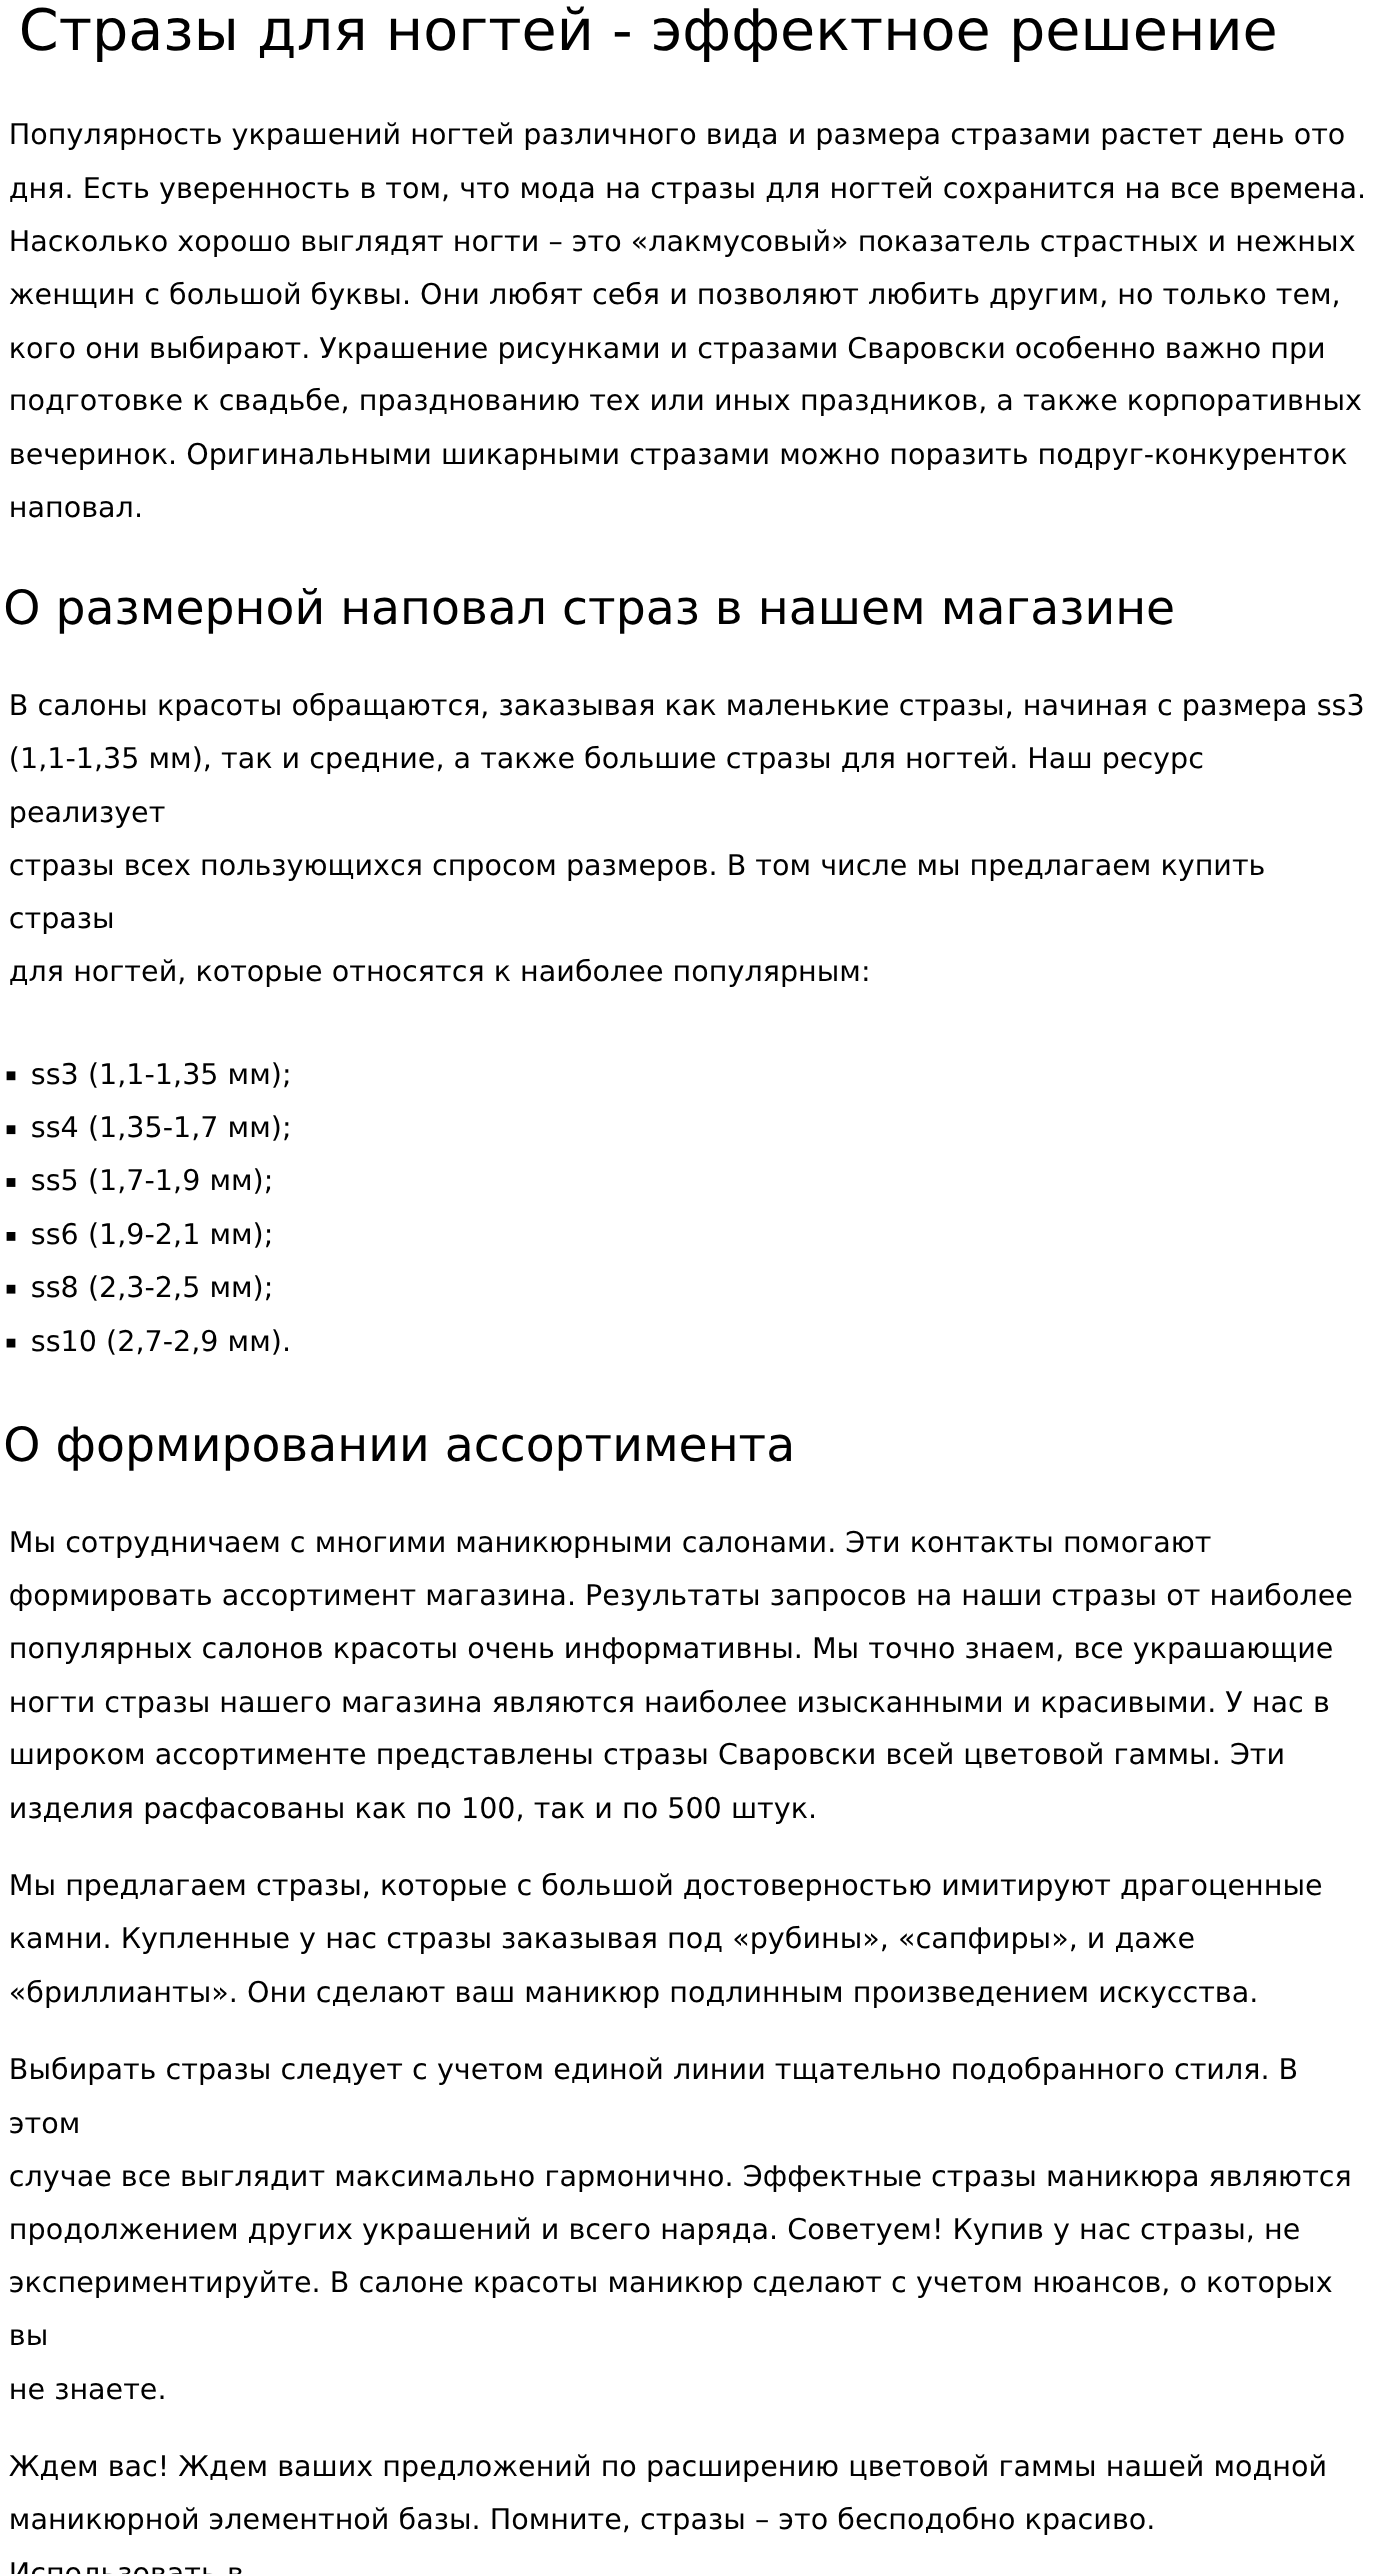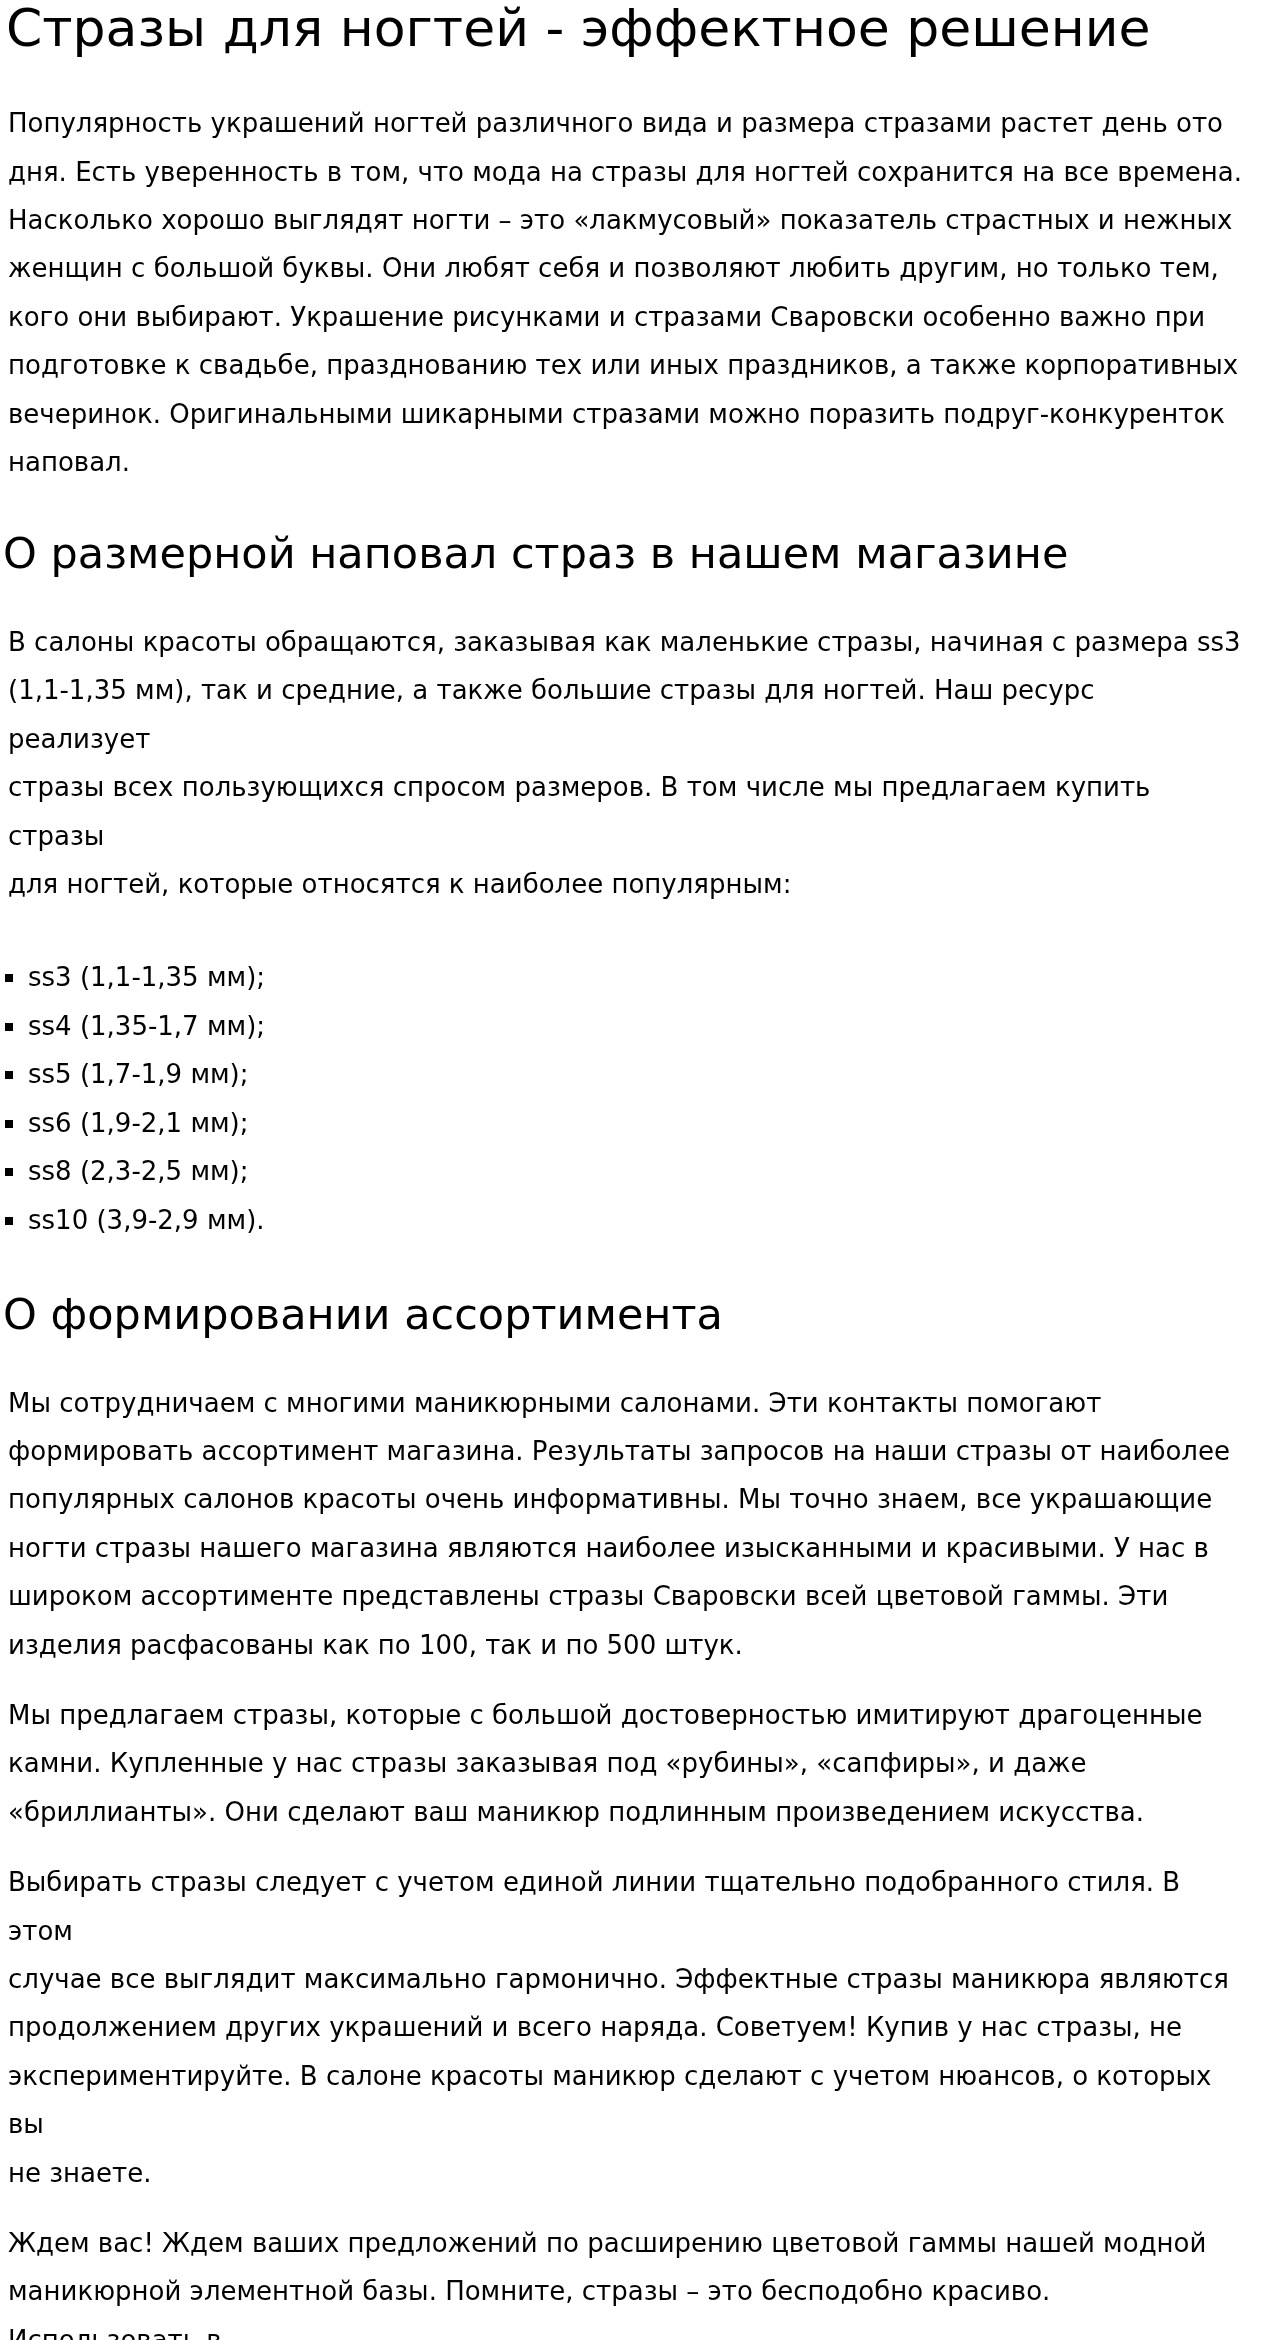--- a/index.html
+++ b/index.html
@@ -16,21 +16,21 @@
     font-family: "DejaVu Sans", "Liberation Sans", sans-serif;
     font-size: 26px;
     line-height: 48.4px;
     overflow: hidden;
   }
   article { display: block; }
   h1 {
     font-size: 52px;
     line-height: 1.1;
     font-weight: 400;
-    margin: 0 0 42px 3px;
+    margin: 0 0 42px 14px;
   }
   h2 {
     font-size: 43px;
     line-height: 1.2;
     font-weight: 400;
     margin: 42px 0 38px 0;
   }
   p {
     margin: 22px 5px;
     white-space: pre-line;
@@ -67,21 +67,21 @@
 (1,1-1,35 мм), так и средние, а также большие стразы для ногтей. Наш ресурс реализует
 стразы всех пользующихся спросом размеров. В том числе мы предлагаем купить стразы
 для ногтей, которые относятся к наиболее популярным:</p>
 
   <ul>
     <li>ss3 (1,1-1,35 мм);</li>
     <li>ss4 (1,35-1,7 мм);</li>
     <li>ss5 (1,7-1,9 мм);</li>
     <li>ss6 (1,9-2,1 мм);</li>
     <li>ss8 (2,3-2,5 мм);</li>
-    <li>ss10 (3,9-2,9 мм).</li>
+    <li>ss10 (2,7-2,9 мм).</li>
   </ul>
 
   <h2>О формировании ассортимента</h2>
 
   <p>Мы сотрудничаем с многими маникюрными салонами. Эти контакты помогают
 формировать ассортимент магазина. Результаты запросов на наши стразы от наиболее
 популярных салонов красоты очень информативны. Мы точно знаем, все украшающие
 ногти стразы нашего магазина являются наиболее изысканными и красивыми. У нас в
 широком ассортименте представлены стразы Сваровски всей цветовой гаммы. Эти
 изделия расфасованы как по 100, так и по 500 штук.</p>

